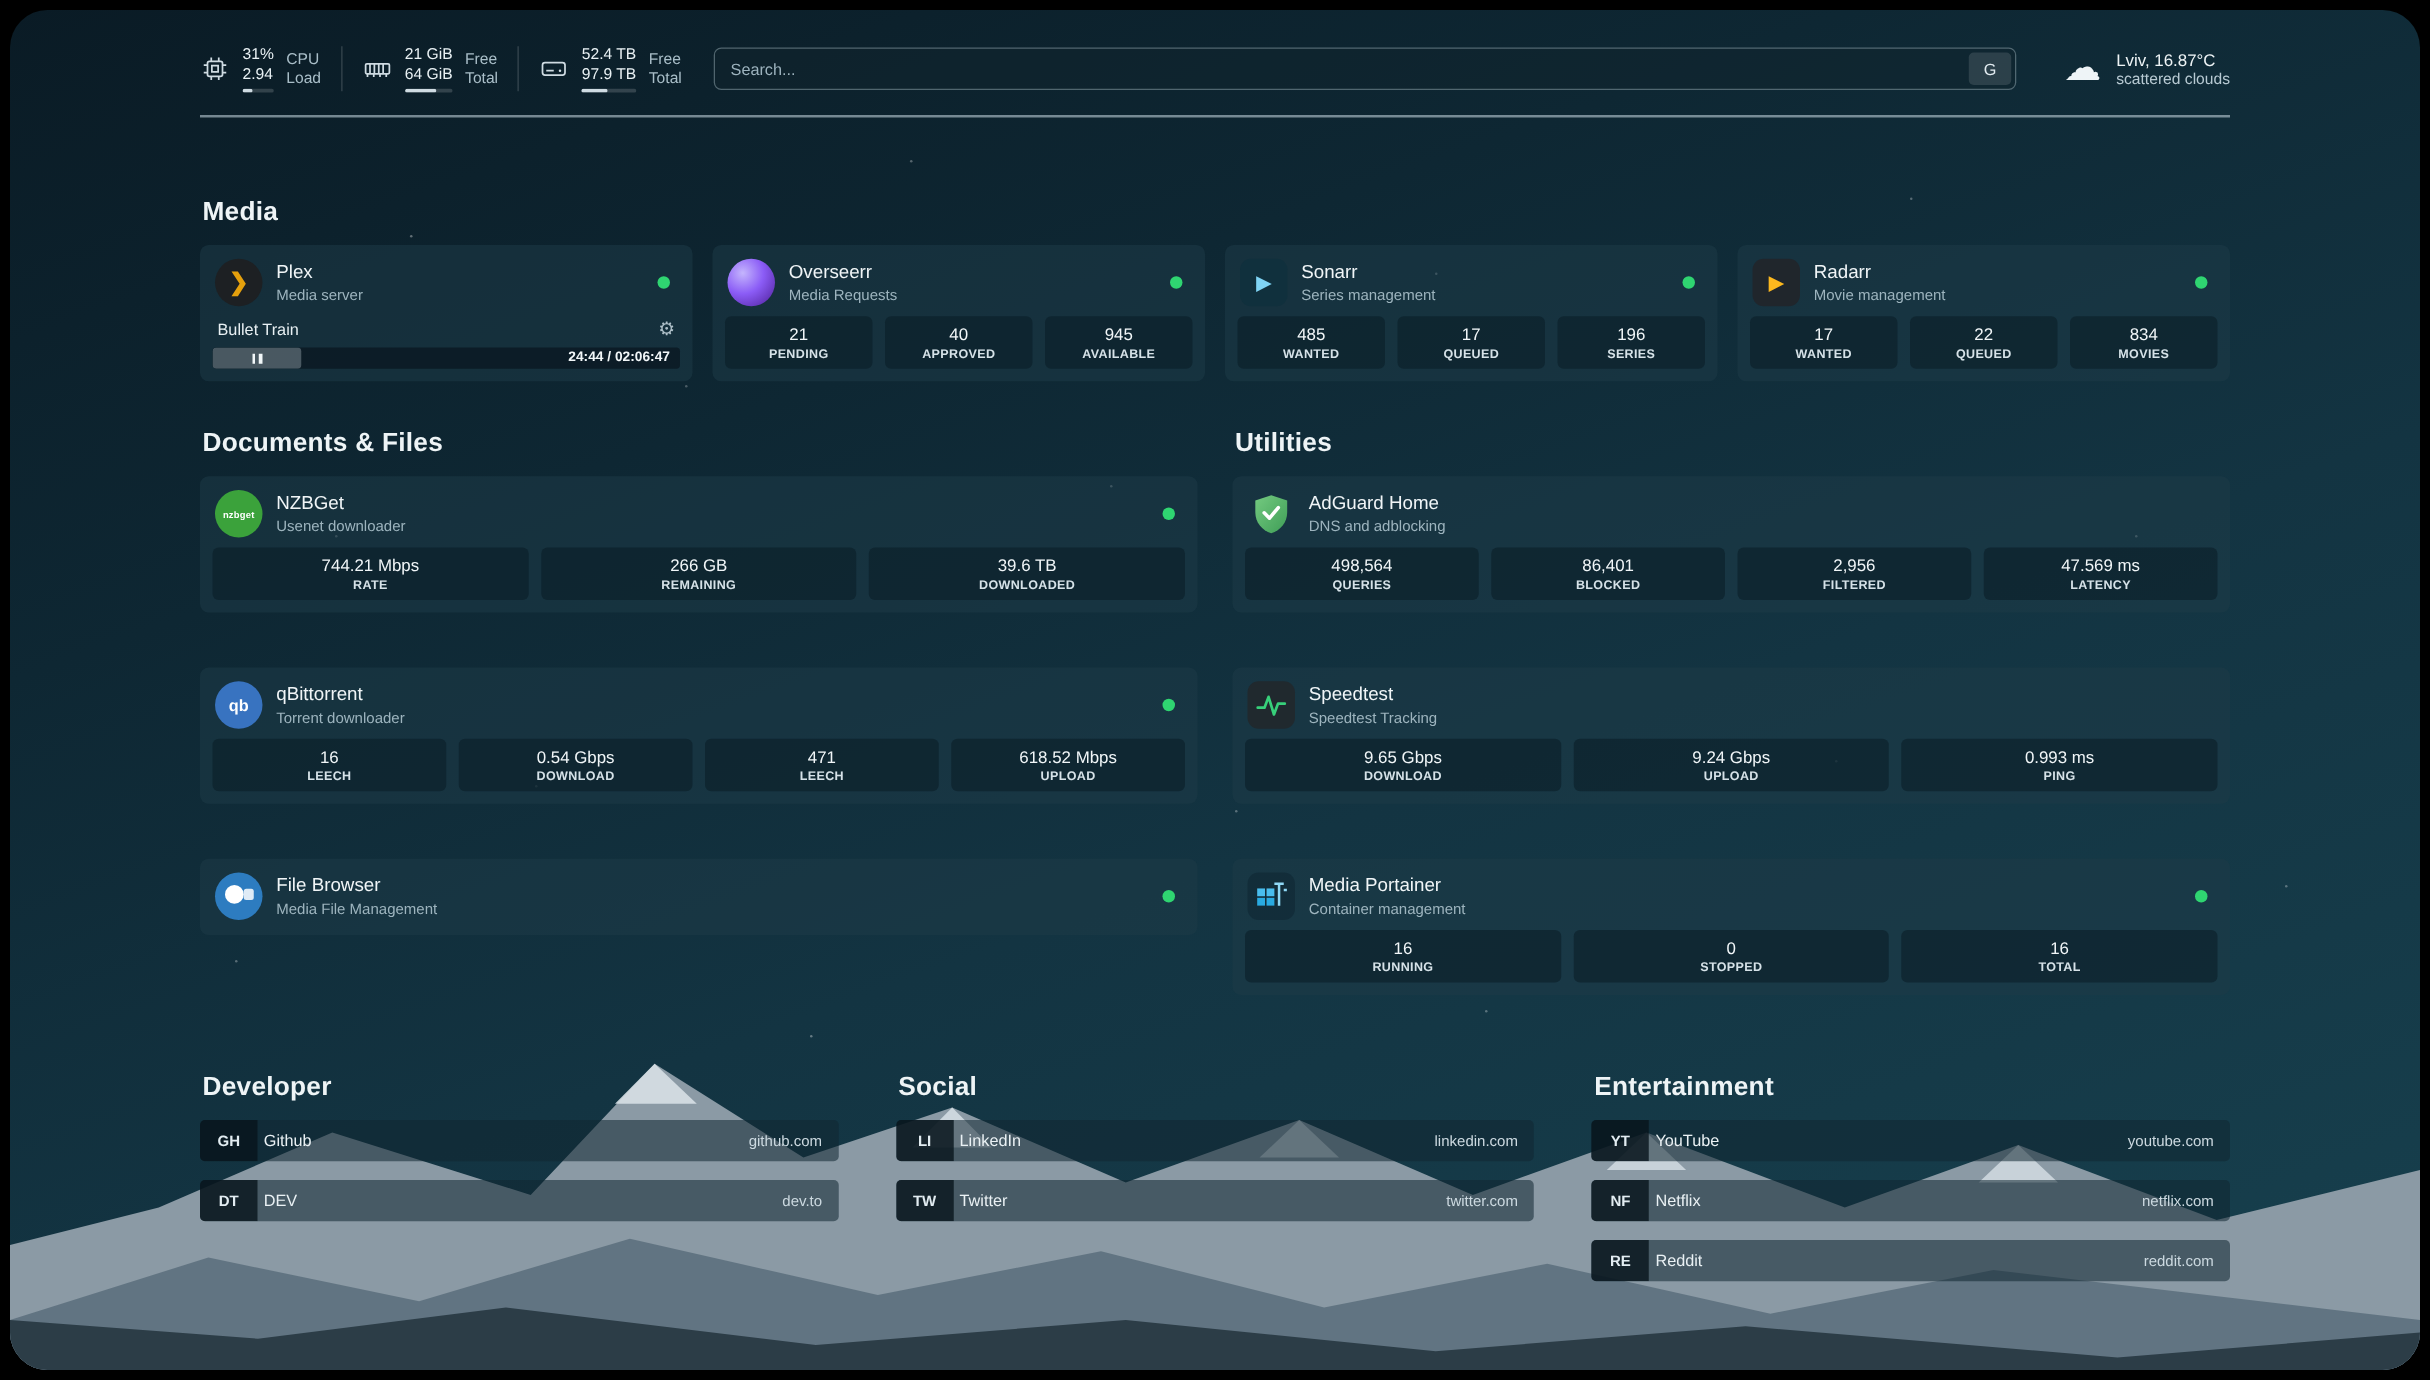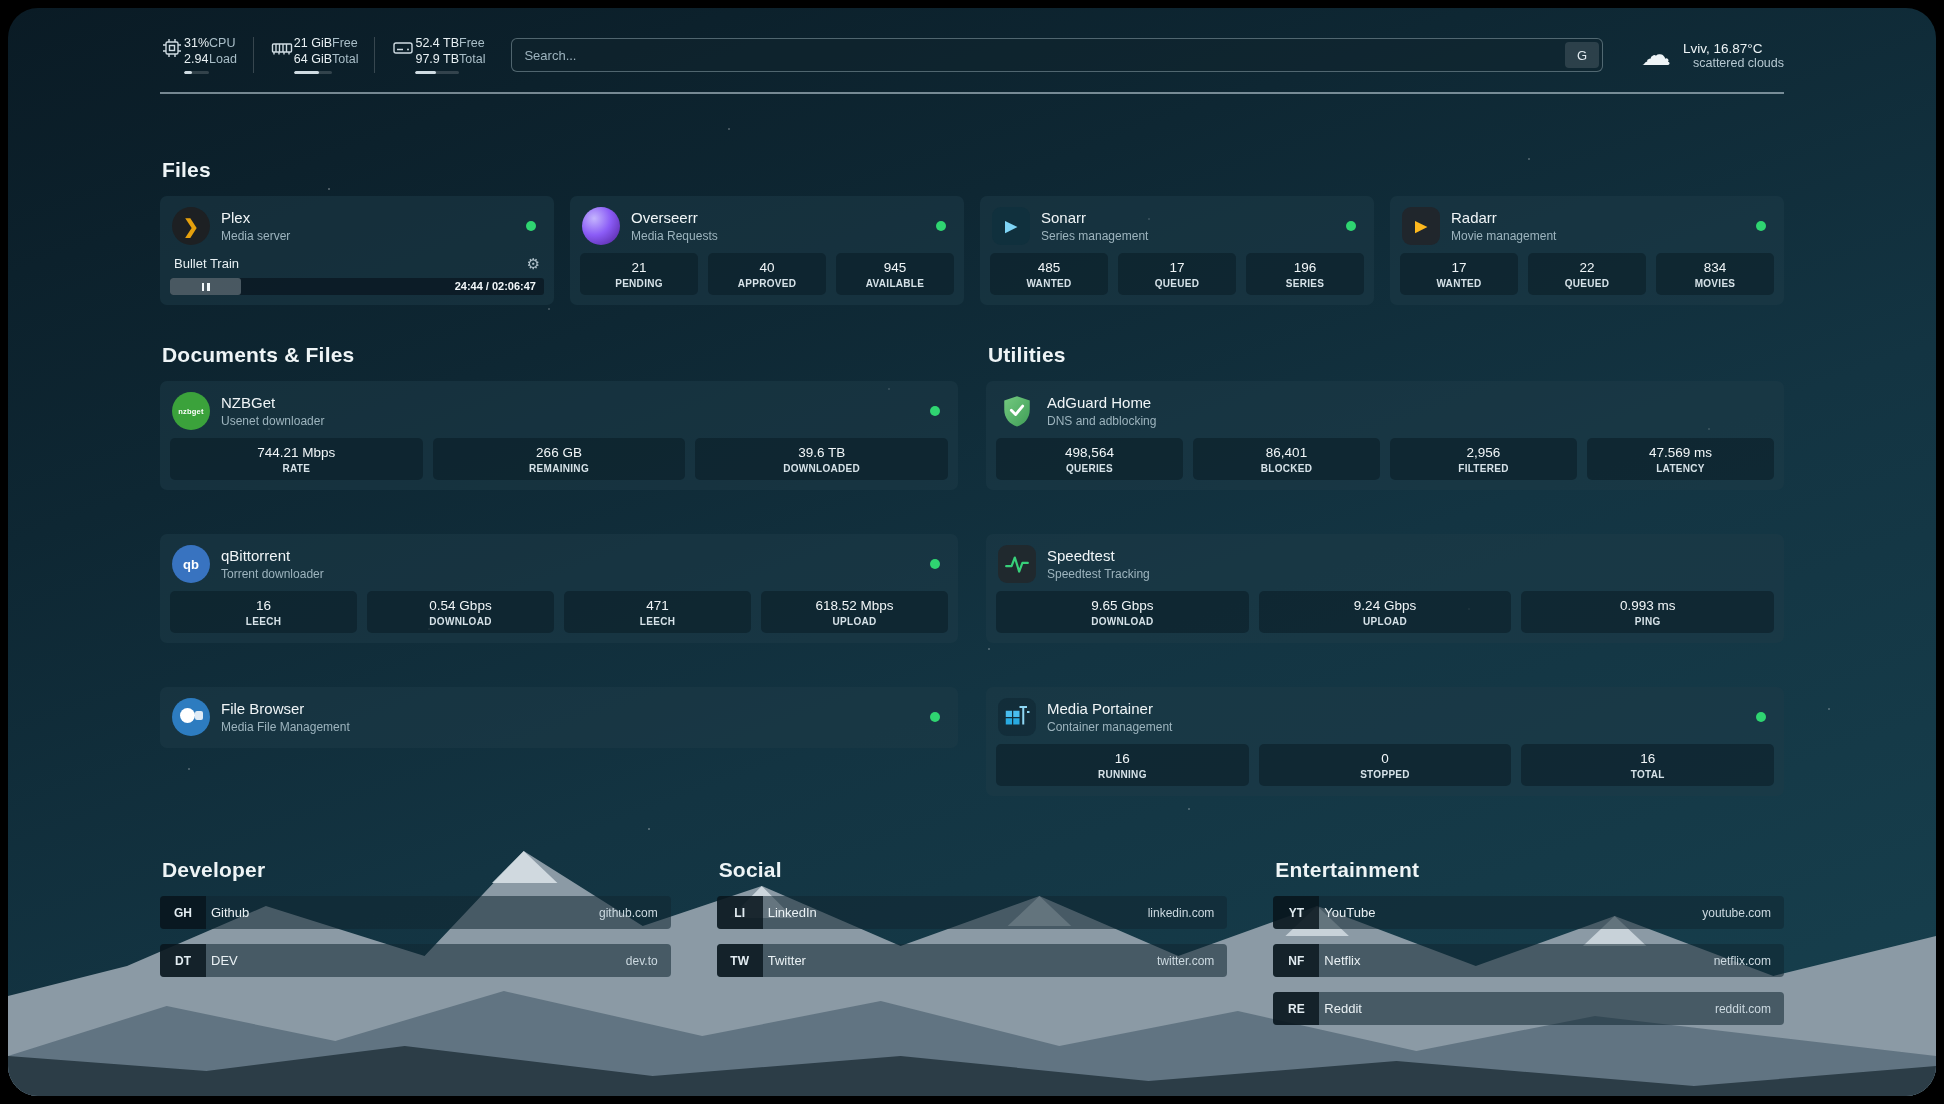--- a/index.html
+++ b/index.html
@@ -15,39 +15,39 @@
       260px 420px rgba(255,255,255,.3), 880px 380px rgba(255,255,255,.35),
       1300px 460px rgba(255,255,255,.3), 1700px 420px rgba(255,255,255,.35),
       420px 620px rgba(255,255,255,.3), 980px 640px rgba(255,255,255,.3),
       1460px 600px rgba(255,255,255,.3), 180px 760px rgba(255,255,255,.3),
       640px 820px rgba(255,255,255,.35), 1180px 800px rgba(255,255,255,.3),
       1820px 700px rgba(255,255,255,.3), 540px 300px rgba(255,255,255,.25); }
   .content { position: relative; z-index: 2; padding: 28px 152px 0 152px; }
 
   
   .topbar { display: flex; align-items: center; }
-  .res { display: flex; }
+  .res { display: flex; align-items: center; gap: 10px; }
   .res-icon { width: 24px; height: 24px; stroke: #cfdbe2; fill: none; stroke-width: 1.4; flex: 0 0 auto; }
   .res-col { display: flex; flex-direction: column; line-height: 1.25; }
   .res-col .v { font-size: 12.5px; color: #e9f1f4; }
   .res-col.labels .v { color: #a9bec8; }
   .res-bar { width: 100%; height: 3px; margin-top: 4px; border-radius: 2px; background: rgba(255,255,255,.16); overflow: hidden; }
   .res-bar i { display: block; height: 100%; background: #cfdbe2; border-radius: 2px; }
   .vdiv { width: 1px; height: 36px; background: rgba(255,255,255,.18); margin: 0 16px; }
   .searchwrap { flex: 1; margin: 0 38px 0 26px; height: 34px; display: flex; align-items: center;
     background: rgba(16,36,46,.55); border: 1px solid rgba(205,225,235,.35); border-radius: 6px; padding: 2px 3px 2px 12px; justify-content: space-between; }
   .searchwrap input { flex: 1; background: transparent; border: none; outline: none;
     color: #e8f0f3; font-size: 13px; font-family: "Liberation Sans", sans-serif; }
   .searchwrap input::placeholder { color: #9db3be; }
   .search-btn { width: 34px; height: 26px; border: none; border-radius: 4px; cursor: pointer;
     background: rgba(255,255,255,.12); color: #e2ebf0; font-size: 13px; font-family: "Liberation Sans", sans-serif; }
   .weather { display: flex; align-items: center; gap: 12px; }
   .cloud { font-size: 30px; color: #eef4f7; line-height: 1; }
   .weather .w1 { font-size: 13.5px; color: #eef4f6; }
-  .weather .w2 { font-size: 12.5px; color: #b7c9d2; margin-left: 10px; }
+  .weather .w2 { font-size: 12.5px; color: #b7c9d2; }
   .hr { margin-top: 18px; border-bottom: 2px solid rgba(205,223,231,.55); }
 
   
   h2.sec { font-size: 21px; font-weight: 600; color: #eef4f6; margin: 0 0 14px 2px; letter-spacing: .2px; }
   .media-sec { margin-top: 64px; }
   .media-grid { display: grid; grid-template-columns: repeat(4, 1fr); gap: 16px; }
   .twocol { margin-top: 38px; display: grid; grid-template-columns: 1fr 1fr; gap: 28px; align-items: start; }
 
   .card { background: rgba(30,58,71,.55); border-radius: 7px; padding: 9px 10px 10px 10px; cursor: pointer; }
   .card.gap { margin-bottom: 44px; }
@@ -185,21 +185,21 @@
         <span class="cloud">☁</span>
         <div>
           <div class="w1">Lviv, 16.87°C</div>
           <div class="w2">scattered clouds</div>
         </div>
       </div>
     </div>
     <div class="hr"></div>
 
     <div class="media-sec">
-      <h2 class="sec">Files</h2>
+      <h2 class="sec">Media</h2>
       <div class="media-grid">
 
         <div class="card">
           <div class="card-head">
             <div class="ico ico-plex">❯</div>
             <div>
               <div class="svc-name">Plex</div>
               <div class="svc-desc">Media server</div>
             </div>
             <span class="dot"></span>

